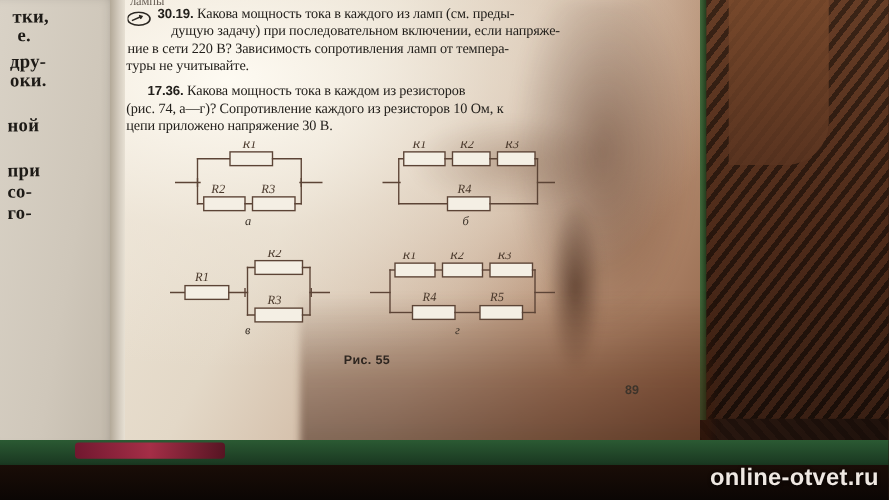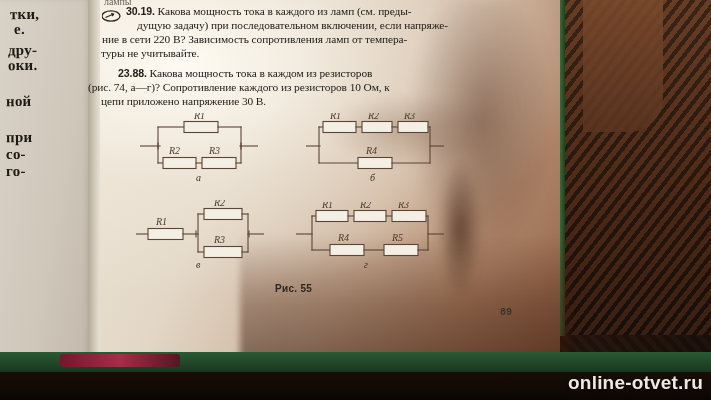--- a/index.html
+++ b/index.html
@@ -112,21 +112,21 @@
   .circuit svg{display:block;}
   .cap{
     position:absolute;font-style:italic;font-size:10px;color:#3a3128;
     font-family:"Liberation Serif", serif;
   }
   .figcap{
     position:absolute;font-family:"Liberation Sans", sans-serif;
     font-size:10px;color:#2e2620;font-weight:600;letter-spacing:.3px;
   }
   .pageno{
-    position:absolute;font-family:Liberation Mono, monospace;
+    position:absolute;font-family:Liberation Sans, sans-serif;
     font-size:10px;color:#3d342b;font-weight:700;
   }
 
   
   .watermark{
     position:absolute;right:8px;bottom:6px;
     font-family:"Liberation Sans", sans-serif;
     font-size:19px;font-weight:700;color:#efe8e2;
     letter-spacing:.2px;
     text-shadow:0 1px 3px rgba(0,0,0,.85);
@@ -171,24 +171,24 @@
 
   <div class="txt" style="left:126px;top:6px;">
     <span class="num">30.19.</span>
     <span>Какова мощность тока в каждого из ламп (см. преды-</span>
   </div>
   <div class="txt" style="left:102px;top:20px;margin-left:35px;">дущую задачу) при последовательном включении, если напряже-</div>
   <div class="txt" style="left:102px;top:34px;">ние в сети 220 В? Зависимость сопротивления ламп от темпера-</div>
   <div class="txt" style="left:101px;top:48px;">туры не учитывайте.</div>
 
   <div class="txt" style="left:118px;top:68px;">
-    <span class="num">23.88.</span>
+    <span class="num">17.36.</span>
     <span>Какова   мощность   тока   в   каждом   из   резисторов</span>
   </div>
-  <div class="txt" style="left:88px;top:82px;">(рис. 74, а—г)? Сопротивление каждого из резисторов 10 Ом, к</div>
+  <div class="txt" style="left:101px;top:82px;">(рис. 74, а—г)? Сопротивление каждого из резисторов 10 Ом, к</div>
   <div class="txt" style="left:101px;top:96px;">цепи приложено напряжение 30 В.</div>
 
   <div class="circuit" style="left:140px;top:113px;">
     <svg width="118" height="60" viewBox="0 0 118 60">
       <g stroke="#5c4436" stroke-width="1.1" fill="none" stroke-linecap="square">
 
         <line x1="0" y1="33" x2="20" y2="33"></line>
         <line x1="100" y1="33" x2="118" y2="33"></line>
         <line x1="18" y1="30" x2="18" y2="36"></line>
         <line x1="101" y1="30" x2="101" y2="36"></line>

